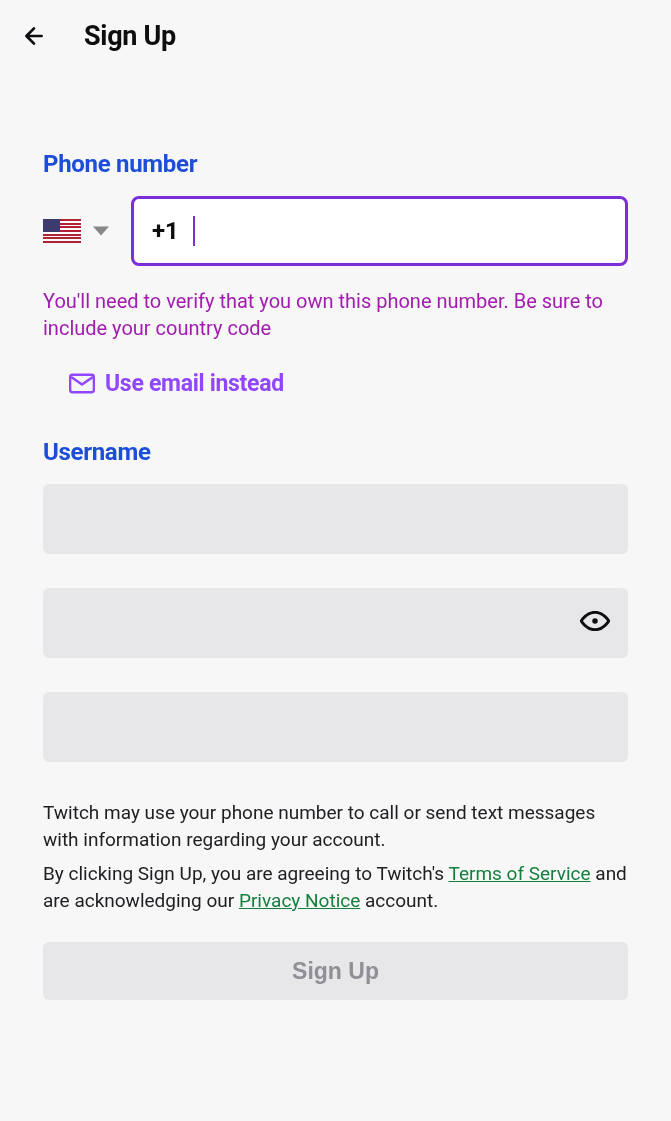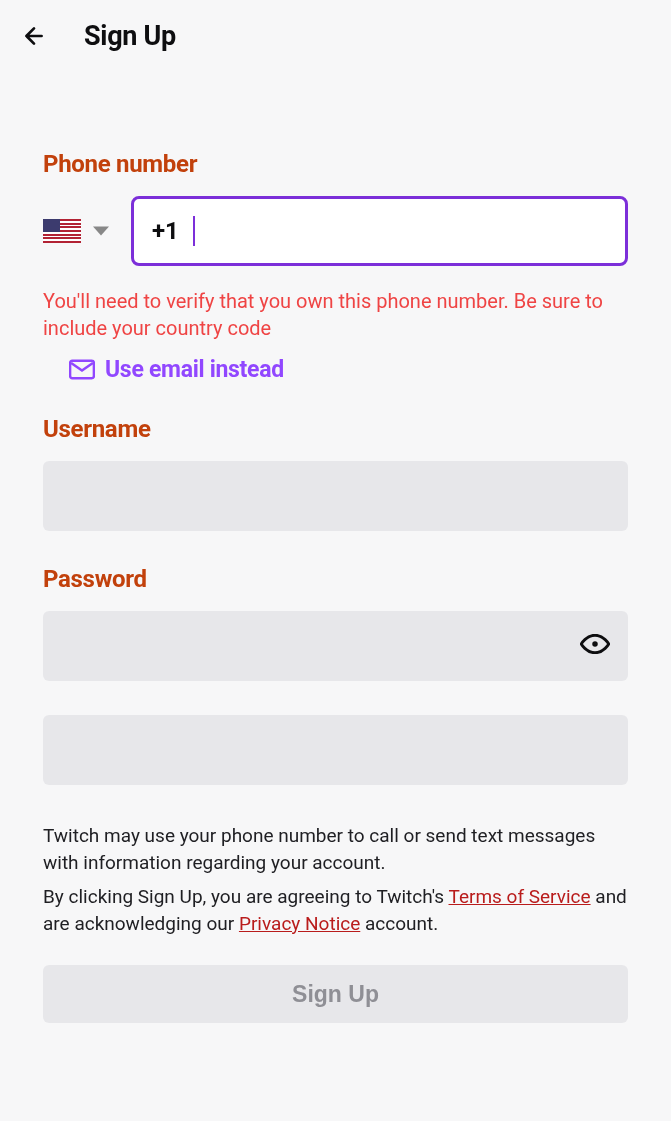--- a/index.html
+++ b/index.html
@@ -29,21 +29,21 @@
       font-weight: 700;
       color: #0e0e10;
       letter-spacing: -0.3px;
     }
     .form-container {
       padding: 80px 43px 0 43px;
     }
     .field-label {
       font-size: 24px;
       font-weight: 700;
-      color: #c2410c;
+      color: #1d4ed8;
       margin-bottom: 18px;
       letter-spacing: -0.3px;
     }
     .phone-row {
       display: flex;
       align-items: center;
       gap: 22px;
       margin-bottom: 22px;
     }
     .country-select {
@@ -107,34 +107,34 @@
     .phone-input {
       flex: 1;
       border: none;
       outline: none;
       font-size: 24px;
       font-weight: 600;
       background: transparent;
     }
     .hint-text {
       font-size: 20px;
-      color: #ef4444;
+      color: #a21caf;
       line-height: 1.35;
-      margin-bottom: 14px;
+      margin-bottom: 28px;
     }
     .email-instead {
       display: inline-flex;
       align-items: center;
       gap: 10px;
       color: #9147ff;
       font-size: 23px;
       font-weight: 700;
       margin-left: 26px;
       cursor: pointer;
-      margin-bottom: 32px;
+      margin-bottom: 41px;
       letter-spacing: -0.3px;
     }
     .email-instead svg { stroke: #9147ff; }
     .section { margin-bottom: 34px; }
     .text-input {
       width: 100%;
       height: 70px;
       background: #e7e7ea;
       border: none;
       border-radius: 6px;
@@ -152,21 +152,21 @@
       transform: translateY(-50%);
       cursor: pointer;
     }
     .legal {
       font-size: 19px;
       color: #1f1f23;
       line-height: 1.4;
       margin-bottom: 8px;
     }
     .legal a {
-      color: #b91c1c;
+      color: #15803d;
     }
     .signup-button {
       width: 100%;
       height: 58px;
       background: #e7e7ea;
       border: none;
       border-radius: 6px;
       font-size: 23px;
       font-weight: 700;
       color: #8f8f95;
@@ -211,21 +211,20 @@
       <span>Use email instead</span>
     </div>
   </div>
 
   <div class="section">
     <div class="field-label">Username</div>
     <input type="text" class="text-input" value="" style="">
   </div>
 
   <div class="section">
-    <div class="field-label">Password</div>
     <div class="password-wrapper">
       <input type="password" class="text-input" value="" style="">
       <div class="eye-icon">
         <svg width="30" height="20" viewBox="0 0 24 16" fill="none">
           <path d="M1 8 C1 8 5 1 12 1 C19 1 23 8 23 8 C23 8 19 15 12 15 C5 15 1 8 1 8 Z" stroke="#0e0e10" stroke-width="2.3"></path>
           <circle cx="12" cy="8" r="2.2" fill="#0e0e10"></circle>
         </svg>
       </div>
     </div>
   </div>

